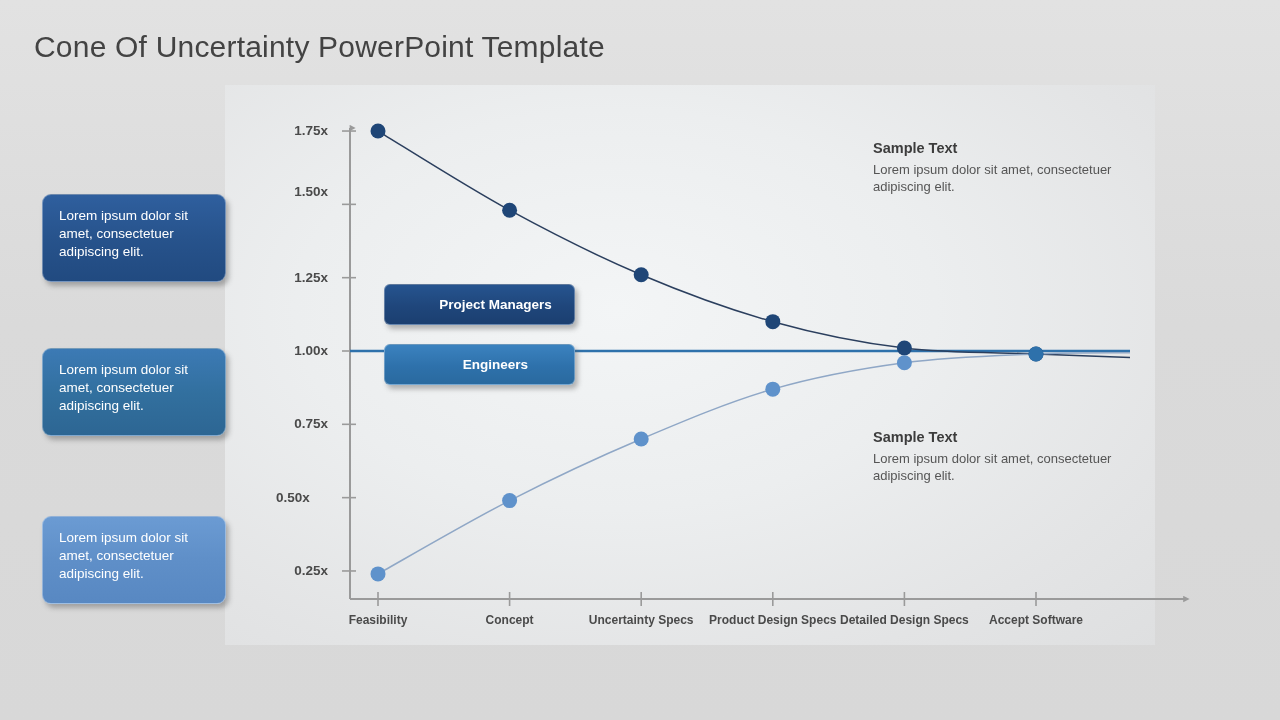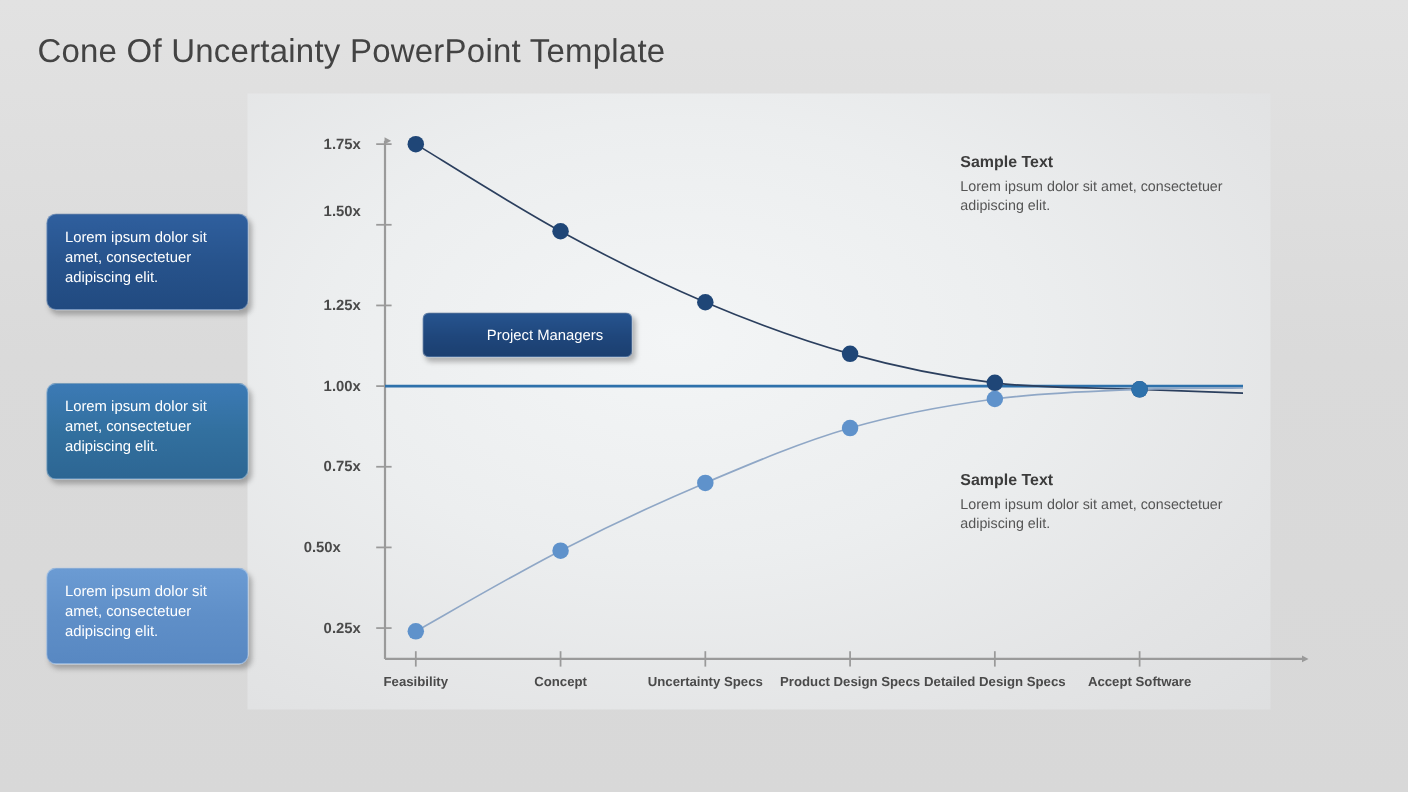--- a/index.html
+++ b/index.html
@@ -66,21 +66,21 @@
   
   .legend-box {
     position: absolute;
     left: 384px;
     width: 191px;
     height: 41px;
     border-radius: 6px;
     box-sizing: border-box;
     color: #ffffff;
     font-size: 13.5px;
-    font-weight: normal;
+    font-weight: bold;
     line-height: 16px;
     display: flex;
     align-items: center;
     justify-content: center;
     text-align: center;
     box-shadow: 3px 4px 5px rgba(90,90,90,0.42);
     border: 1px solid rgba(255,255,255,0.30);
     z-index: 6;
     padding-left: 32px;
   }
@@ -150,20 +150,23 @@
   </div>
   <div class="info-box" id="info-box-2">
     <span>Lorem ipsum dolor sit amet, consectetuer adipiscing elit.</span>
   </div>
   <div class="info-box" id="info-box-3">
     <span>Lorem ipsum dolor sit amet, consectetuer adipiscing elit.</span>
   </div>
 
   <div class="legend-box" id="legend-project-managers">
     <span>Project Managers</span>
+  </div>
+  <div class="legend-box" id="legend-engineers">
+    <span>Engineers</span>
   </div>
 
   <div class="annotation" id="annotation-top">
     <div class="annotation-title">Sample Text</div>
     <div class="annotation-body">Lorem ipsum dolor sit amet, consectetuer adipiscing elit.</div>
   </div>
   <div class="annotation" id="annotation-bottom">
     <div class="annotation-title">Sample Text</div>
     <div class="annotation-body">Lorem ipsum dolor sit amet, consectetuer adipiscing elit.</div>
   </div>

